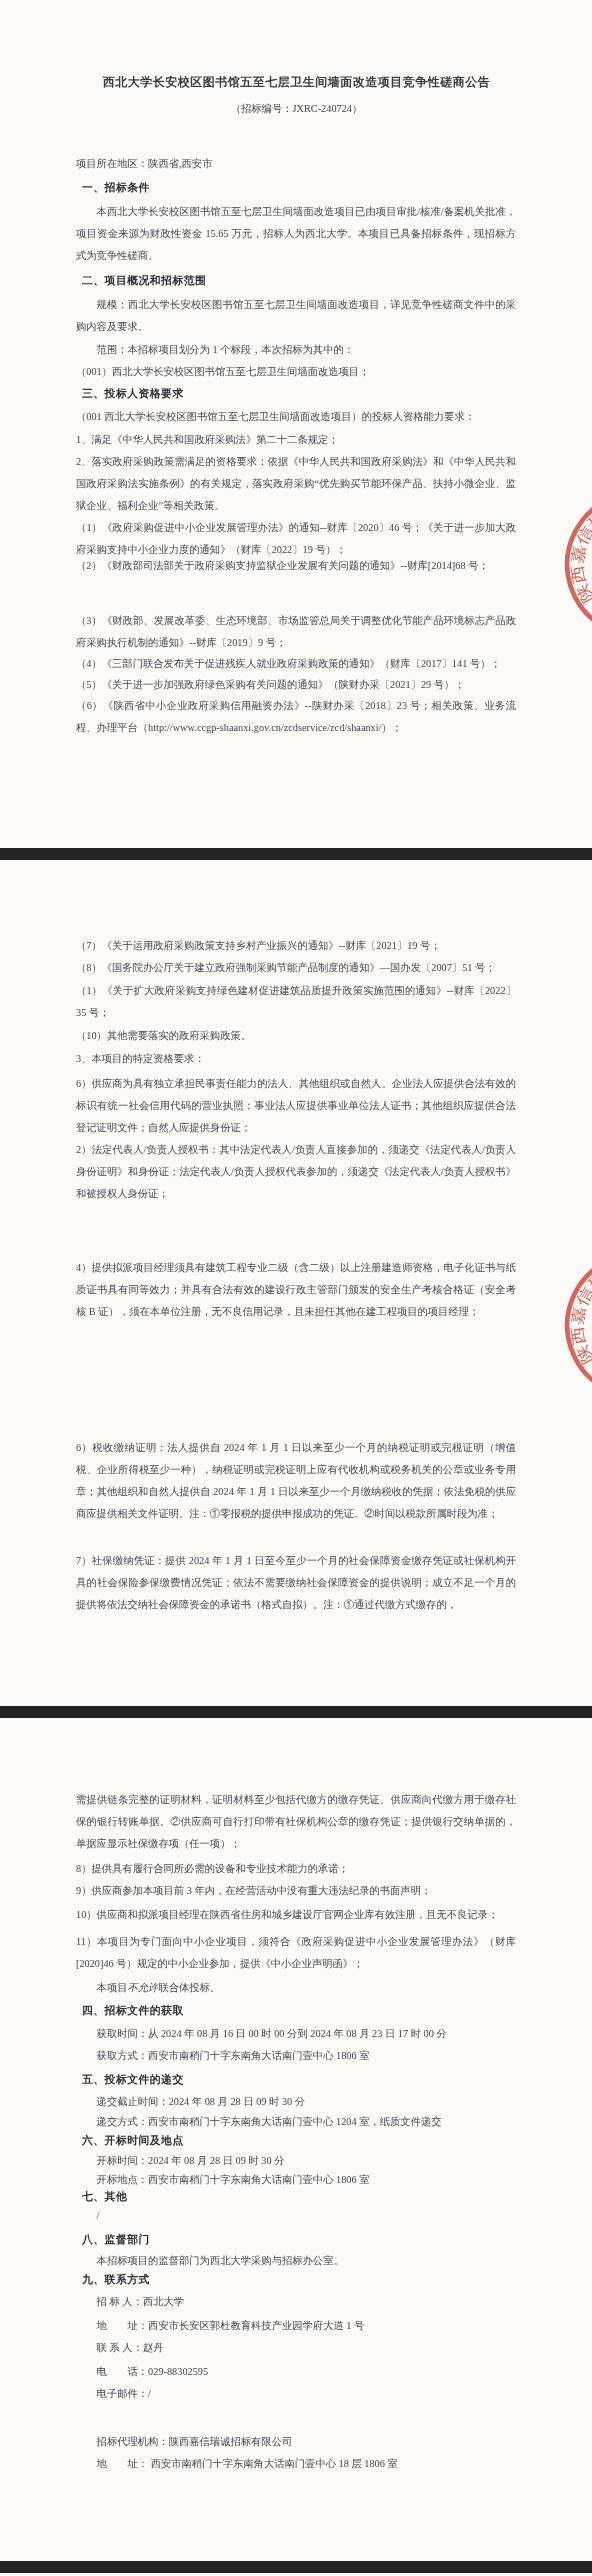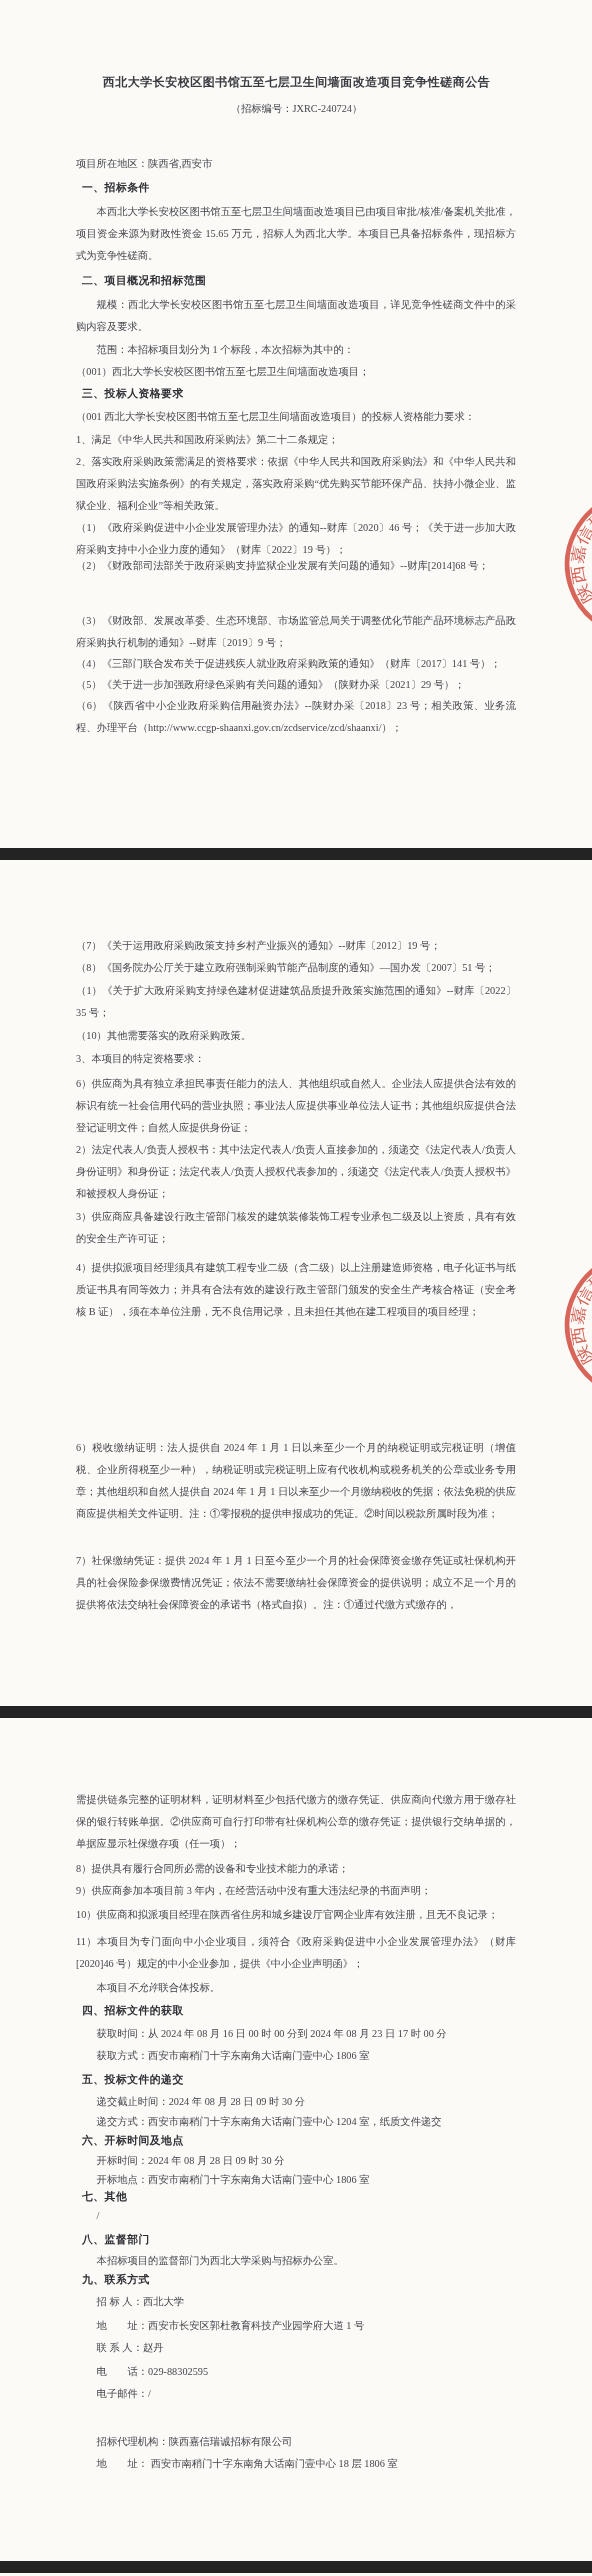--- a/index.html
+++ b/index.html
@@ -51,28 +51,27 @@
 
   <svg class="seal tilt" style="left:561px;top:487px;width:155px;height:155px" viewBox="-150 -150 300 300">
     <circle r="138" fill="none" stroke="#cf4437" stroke-width="9" opacity="0.82"></circle>
     <polygon points="0,-55 12.9,-17.8 52.3,-17 20.9,6.8 32.3,44.5 0,22 -32.3,44.5 -20.9,6.8 -52.3,-17 -12.9,-17.8" fill="#cf4437" opacity="0.82"></polygon>
     <path id="arc1" d="M -101.5 36.9 A 108 108 0 1 1 101.5 36.9" fill="none"></path>
     <text fill="#cf4437" opacity="0.85" font-size="30" font-family="Liberation Serif,serif">
       <textPath href="#arc1" textLength="430" lengthAdjust="spacingAndGlyphs">陕西嘉信瑞诚招标有限公司</textPath>
     </text>
   </svg>
 
-  <div class="b" style="top:935px">（7）《关于运用政府采购政策支持乡村产业振兴的通知》--财库〔2012〕19 号；</div>
+  <div class="b" style="top:935px">（7）《关于运用政府采购政策支持乡村产业振兴的通知》--财库〔2021〕19 号；</div>
   <div class="b" style="top:957px">（8）《国务院办公厅关于建立政府强制采购节能产品制度的通知》—国办发〔2007〕51 号；</div>
   <div class="b" style="top:980px">（1）《关于扩大政府采购支持绿色建材促进建筑品质提升政策实施范围的通知》--财库〔2022〕35 号；</div>
   <div class="b" style="top:1025px">（10）其他需要落实的政府采购政策。</div>
   <div class="b" style="top:1048px">3、本项目的特定资格要求：</div>
   <div class="b" style="top:1073px">6）供应商为具有独立承担民事责任能力的法人、其他组织或自然人。企业法人应提供合法有效的标识有统一社会信用代码的营业执照；事业法人应提供事业单位法人证书；其他组织应提供合法登记证明文件；自然人应提供身份证；</div>
   <div class="b" style="top:1139px">2）法定代表人/负责人授权书：其中法定代表人/负责人直接参加的，须递交《法定代表人/负责人身份证明》和身份证；法定代表人/负责人授权代表参加的，须递交《法定代表人/负责人授权书》和被授权人身份证；</div>
-  <div class="b" style="top:1206px">3）供应商应具备建设行政主管部门核发的建筑装修装饰工程专业承包二级及以上资质，具有有效的安全生产许可证；</div>
   <div class="b" style="top:1257px">4）提供拟派项目经理须具有建筑工程专业二级（含二级）以上注册建造师资格，电子化证书与纸质证书具有同等效力；并具有合法有效的建设行政主管部门颁发的安全生产考核合格证（安全考核 B 证），须在本单位注册，无不良信用记录，且未担任其他在建工程项目的项目经理；</div>
   <div class="b" style="top:1437px">6）税收缴纳证明：法人提供自 2024 年 1 月 1 日以来至少一个月的纳税证明或完税证明（增值税、企业所得税至少一种），纳税证明或完税证明上应有代收机构或税务机关的公章或业务专用章；其他组织和自然人提供自 2024 年 1 月 1 日以来至少一个月缴纳税收的凭据；依法免税的供应商应提供相关文件证明。注：①零报税的提供申报成功的凭证。②时间以税款所属时段为准；</div>
   <div class="b" style="top:1550px">7）社保缴纳凭证：提供 2024 年 1 月 1 日至今至少一个月的社会保障资金缴存凭证或社保机构开具的社会保险参保缴费情况凭证；依法不需要缴纳社会保障资金的提供说明；成立不足一个月的提供将依法交纳社会保障资金的承诺书（格式自拟）。注：①通过代缴方式缴存的，</div>
 
   <svg class="seal tilt" style="left:561px;top:1248px;width:155px;height:155px" viewBox="-150 -150 300 300">
     <circle r="138" fill="none" stroke="#cf4437" stroke-width="9" opacity="0.82"></circle>
     <polygon points="0,-55 12.9,-17.8 52.3,-17 20.9,6.8 32.3,44.5 0,22 -32.3,44.5 -20.9,6.8 -52.3,-17 -12.9,-17.8" fill="#cf4437" opacity="0.82"></polygon>
     <path id="arc2" d="M -101.5 36.9 A 108 108 0 1 1 101.5 36.9" fill="none"></path>
     <text fill="#cf4437" opacity="0.85" font-size="30" font-family="Liberation Serif,serif">
       <textPath href="#arc2" textLength="430" lengthAdjust="spacingAndGlyphs">陕西嘉信瑞诚招标有限公司</textPath>

